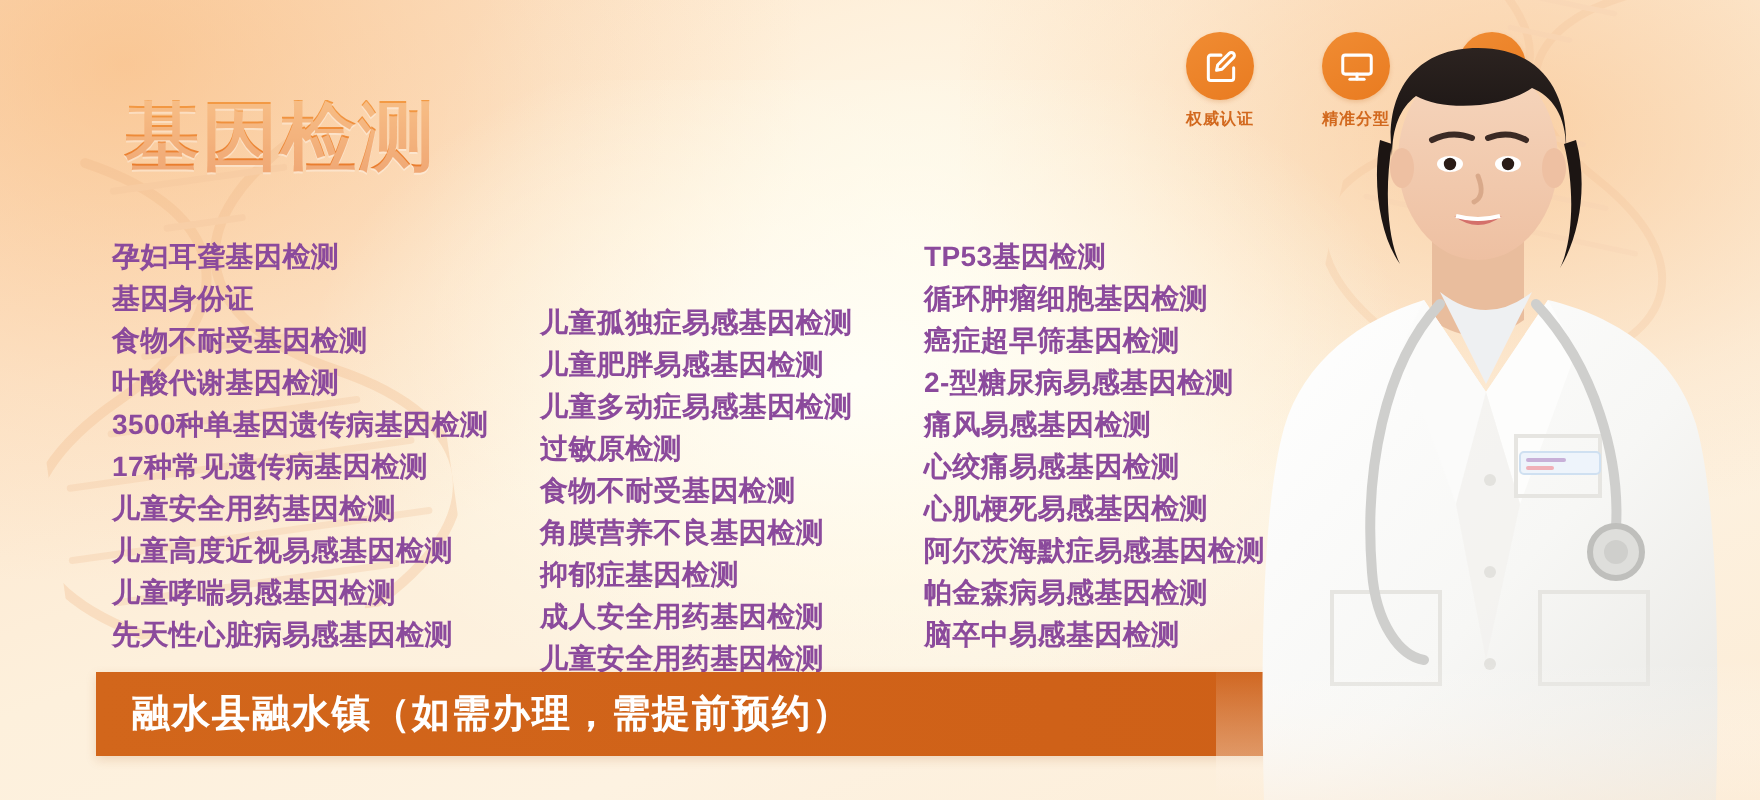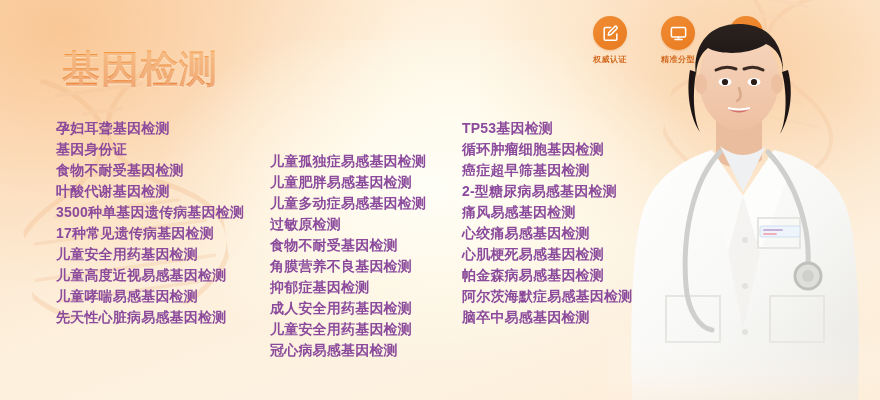--- a/index.html
+++ b/index.html
@@ -247,27 +247,30 @@
     </div>
 
     <div class="col col-3">
       <span class="item">TP53基因检测</span>
       <span class="item">循环肿瘤细胞基因检测</span>
       <span class="item">癌症超早筛基因检测</span>
       <span class="item">2-型糖尿病易感基因检测</span>
       <span class="item">痛风易感基因检测</span>
       <span class="item">心绞痛易感基因检测</span>
       <span class="item">心肌梗死易感基因检测</span>
+      <span class="item">阿尔茨海默症易感基因检测</span>
       <span class="item">帕金森病易感基因检测</span>
-      <span class="item">阿尔茨海默症易感基因检测</span>
       <span class="item">脑卒中易感基因检测</span>
     </div>
 
   </div>
 
+  <div class="banner">
+    <span class="banner-text">融水县融水镇（如需办理，需提前预约）</span>
+  </div>
 
   <svg class="doctor" viewBox="0 0 272 400">
     <defs>
       <linearGradient id="coatG" x1="0" y1="0" x2="1" y2="1">
         <stop offset="0%" stop-color="#ffffff"></stop>
         <stop offset="55%" stop-color="#f7f7f5"></stop>
         <stop offset="100%" stop-color="#e8e7e3"></stop>
       </linearGradient>
       <linearGradient id="skinG" x1="0" y1="0" x2="0" y2="1">
         <stop offset="0%" stop-color="#f6d6bd"></stop>

